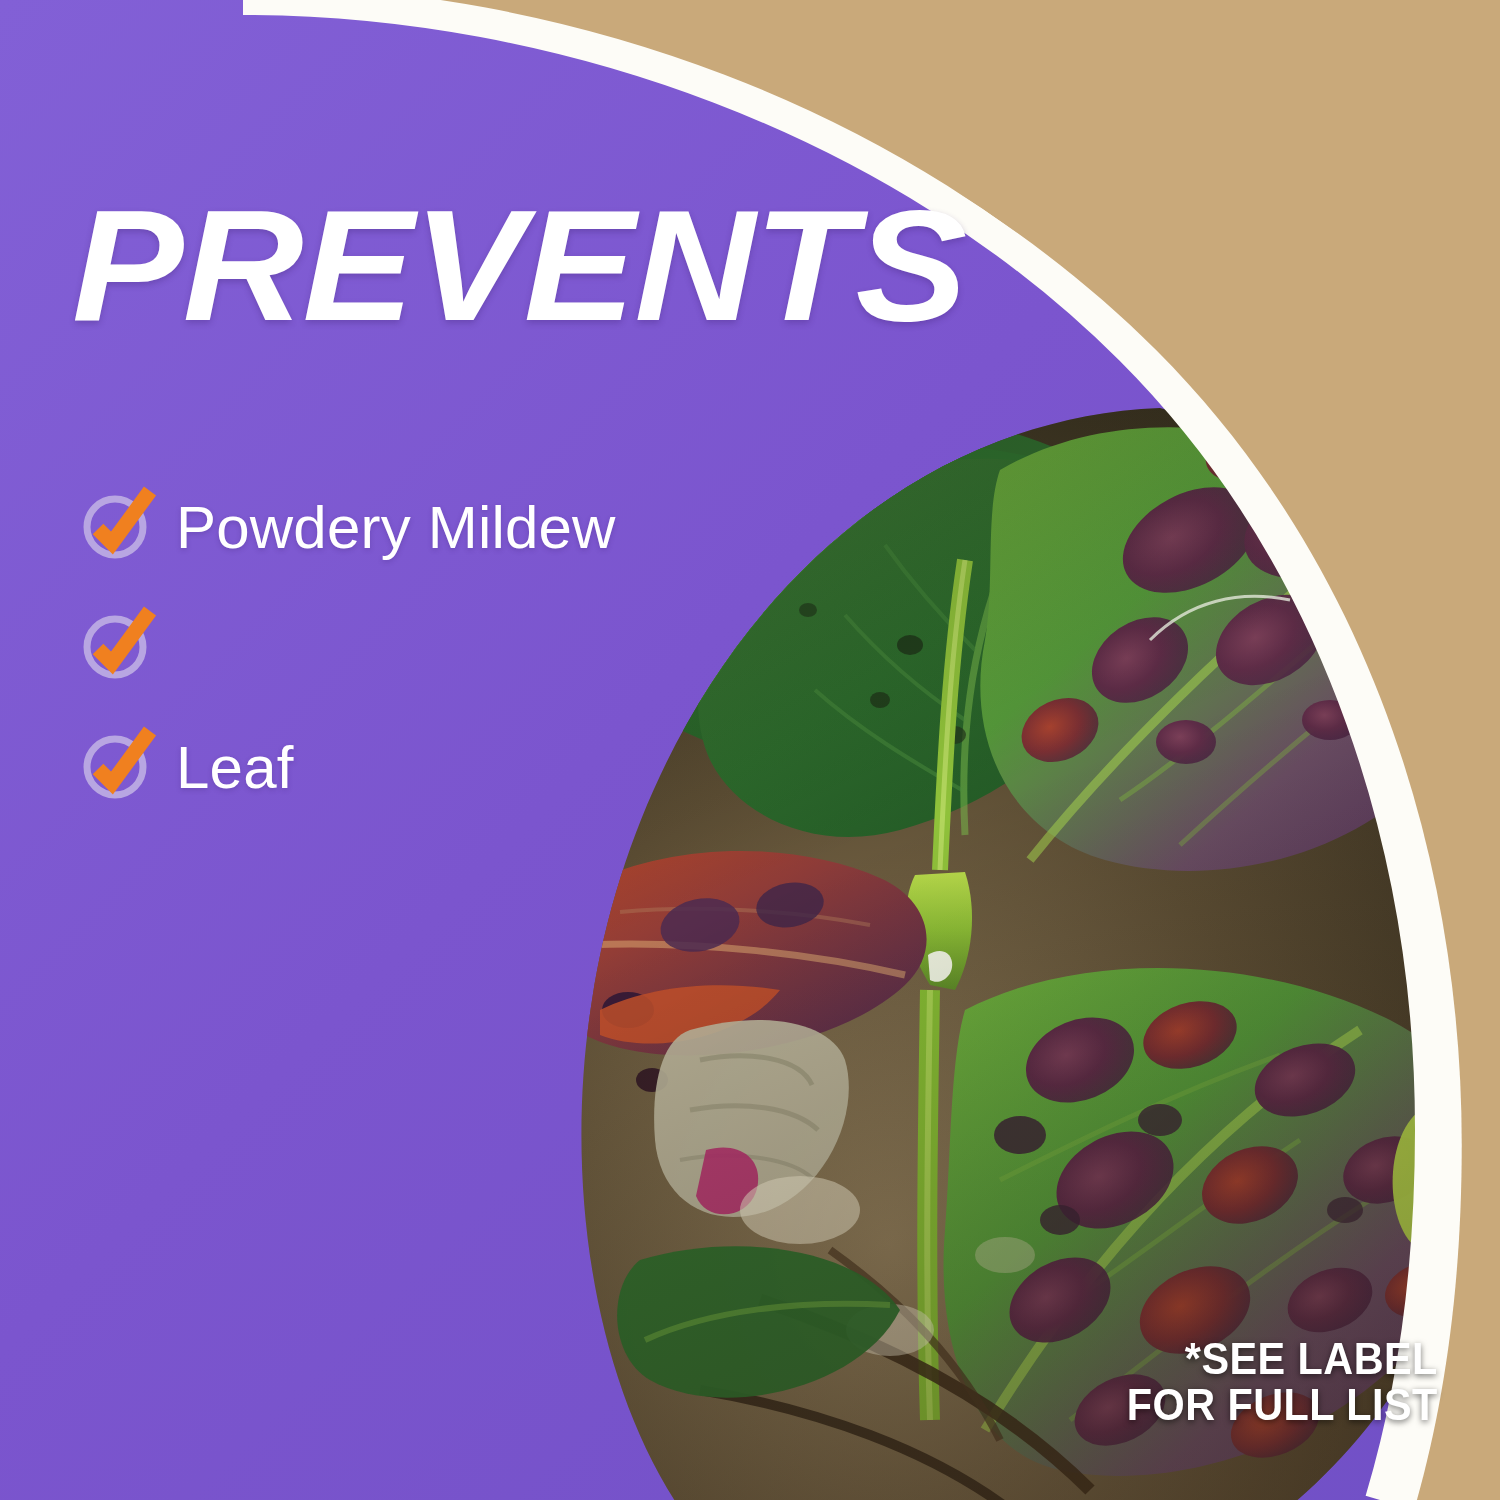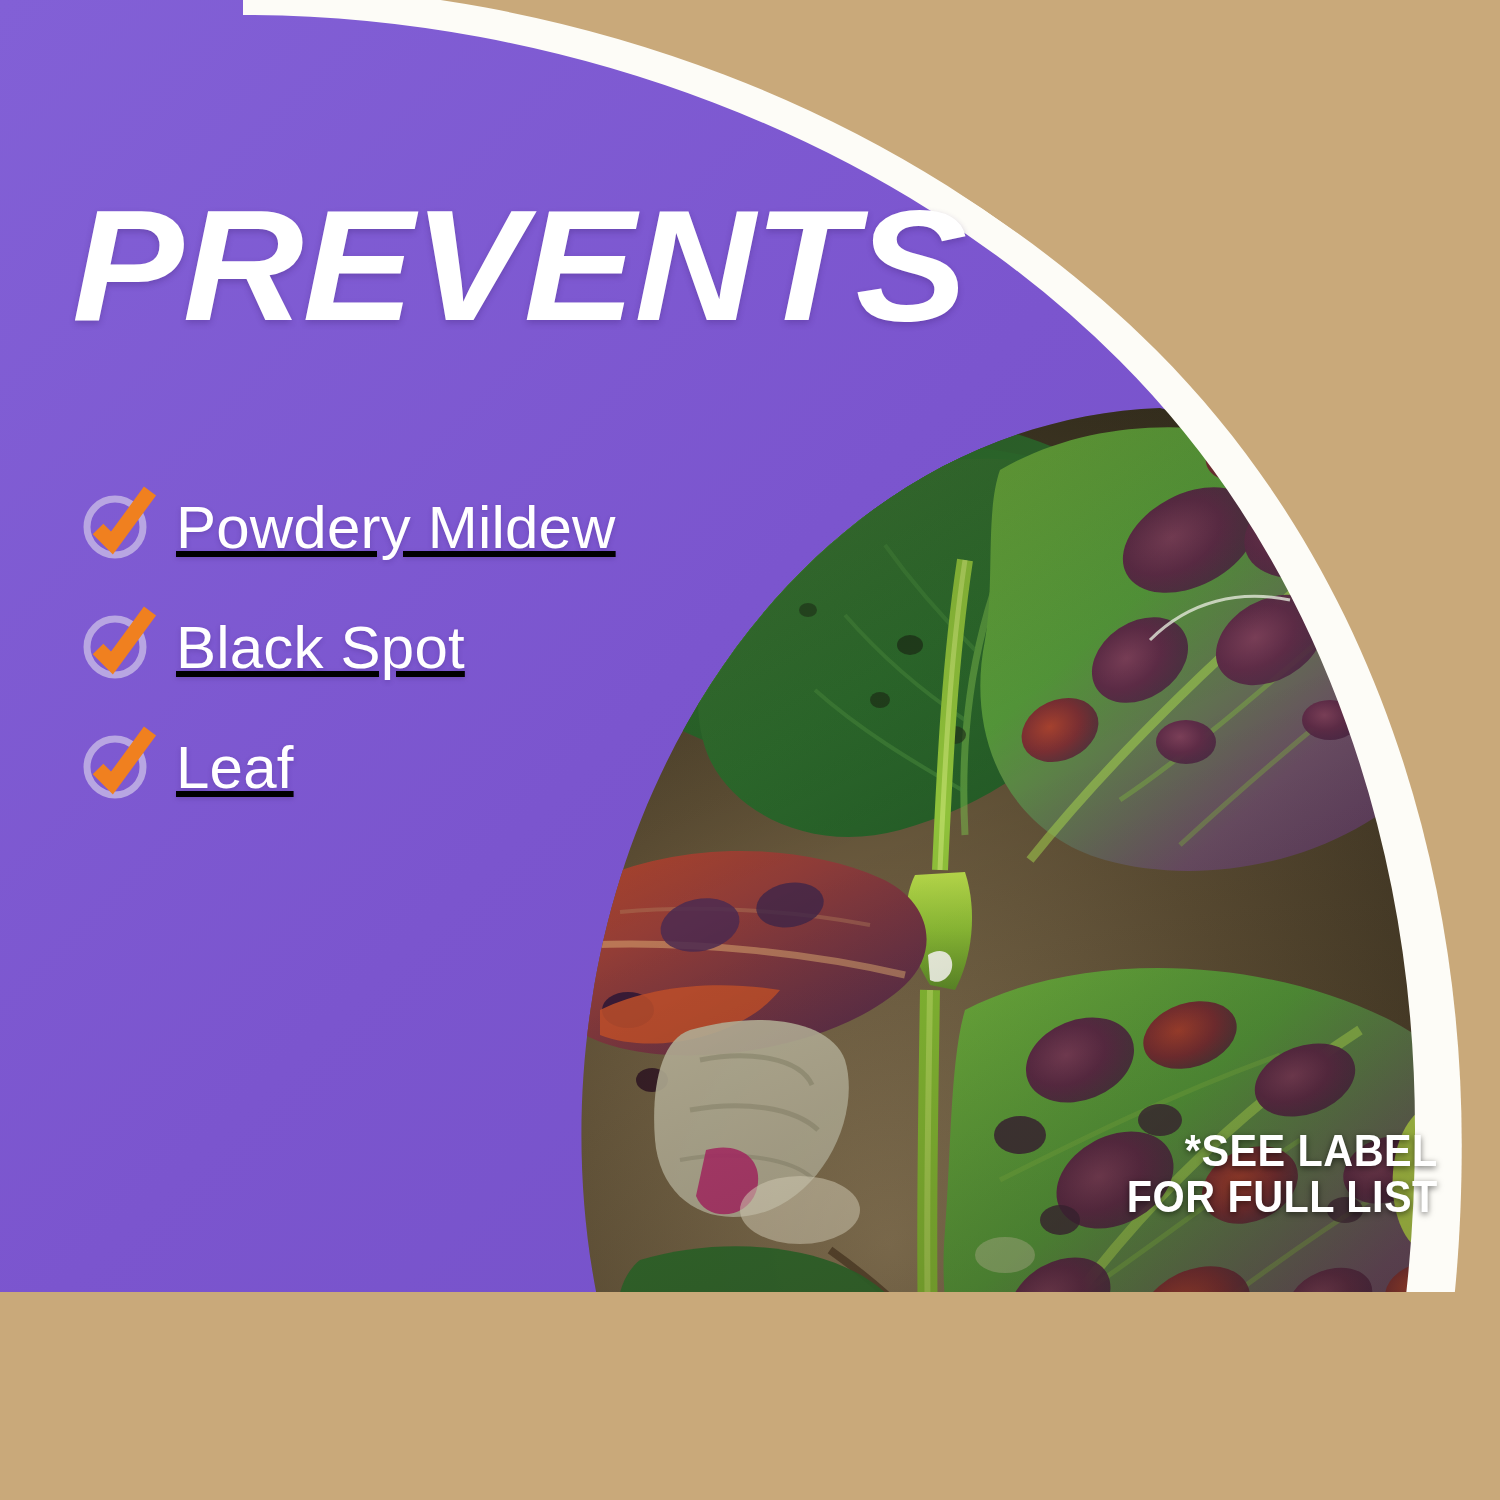--- a/index.html
+++ b/index.html
@@ -1,21 +1,21 @@
 <!DOCTYPE html>
 <html><head>
 <meta charset="utf-8">
 <style>
   html,body{margin:0;padding:0;}
   body{
     width:1500px;height:1500px;overflow:hidden;
     font-family:"Liberation Sans", sans-serif;
     background:#c9a97a;
   }
-  #stage{position:relative;width:1500px;height:1292px;overflow:hidden;}
+  #stage{position:relative;width:1500px;height:1500px;overflow:hidden;}
   #artboard{position:absolute;inset:0;width:1500px;height:1500px;}
 
   
   .headline{
     position:absolute;
     left:72px; top:186px;
     font-family:"Liberation Sans", sans-serif;
     font-weight:700;
     font-style:italic;
     font-size:158px;
@@ -28,21 +28,20 @@
     text-shadow:0 3px 6px rgba(60,30,110,.30);
     z-index:6;
   }
 
   
   .list{
     position:absolute;
     left:78px; top:468px;
     z-index:6;
     width:640px;
-    text-decoration:underline;
   }
   .row{
     display:flex;
     align-items:center;
     height:120px;
   }
   .tick{
     position:relative;
     width:74px;height:74px;
     flex:0 0 74px;
@@ -338,21 +337,20 @@
       <span class="row-label">Powdery Mildew</span>
     </div>
 
     <div class="row">
       <span class="tick">
         <svg viewBox="0 0 86 86" aria-hidden="true">
           <circle cx="41" cy="48" r="28" fill="none" stroke="#b8a6e2" stroke-width="7"></circle>
           <path d="M24 50 L38 64 L76 12" fill="none" stroke="#f0801f" stroke-width="15" stroke-linecap="butt" stroke-linejoin="miter"></path>
         </svg>
       </span>
-      <span class="row-label">Black Spot</span>
     </div>
 
     <div class="row">
       <span class="tick">
         <svg viewBox="0 0 86 86" aria-hidden="true">
           <circle cx="41" cy="48" r="28" fill="none" stroke="#b8a6e2" stroke-width="7"></circle>
           <path d="M24 50 L38 64 L76 12" fill="none" stroke="#f0801f" stroke-width="15" stroke-linecap="butt" stroke-linejoin="miter"></path>
         </svg>
       </span>
       <span class="row-label">Leaf</span>

